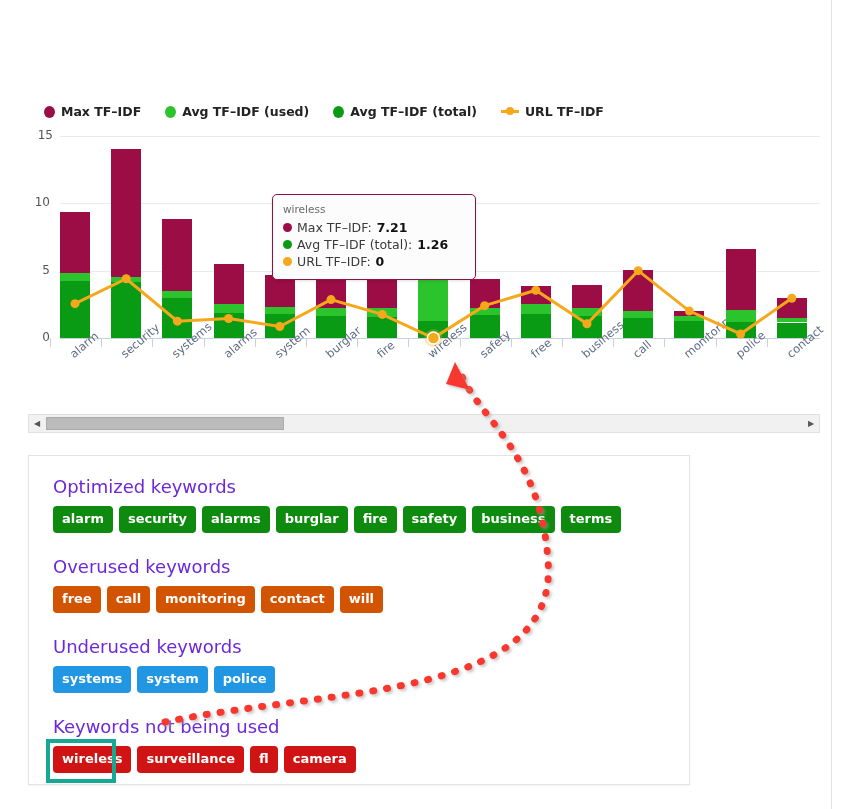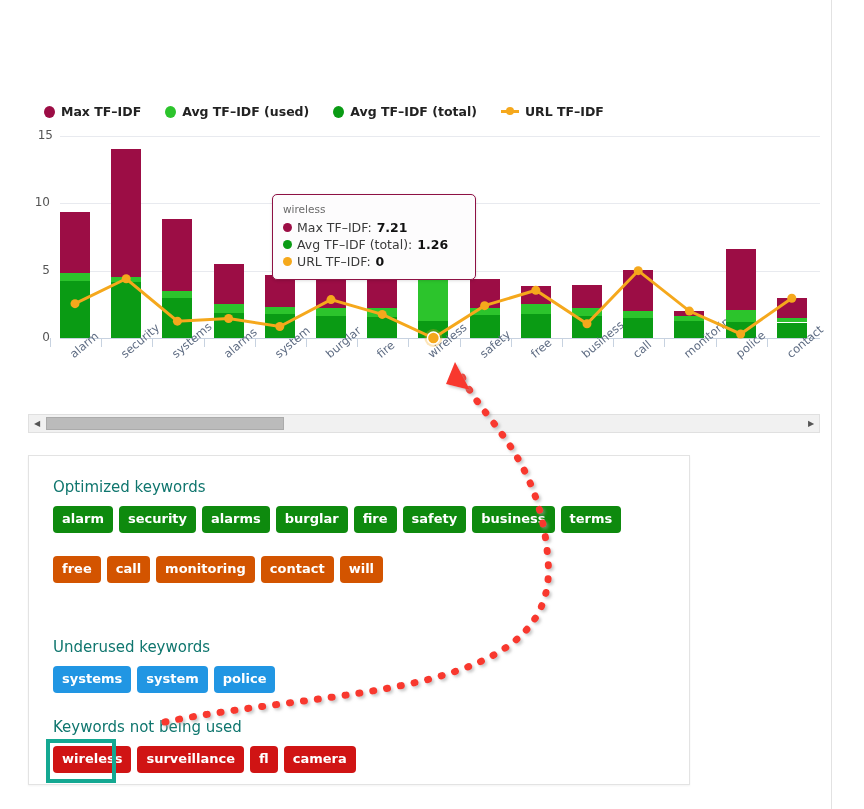--- a/index.html
+++ b/index.html
@@ -69,21 +69,21 @@
     font-size:8px;color:#555;flex:0 0 16px;}
   .sb-track{position:relative;flex:1;height:17px;}
   .sb-thumb{position:absolute;left:1px;top:2px;width:238px;height:13px;
     background:#bbbbbb;border:1px solid #ababab;box-sizing:border-box;}
 
   
   .kw-card{position:absolute;left:28px;top:455px;width:662px;height:330px;
     background:#ffffff;border:1px solid #e3e3e3;box-sizing:border-box;
     box-shadow:0 1px 2px rgba(0,0,0,.05);}
   .kw-section{position:absolute;left:24px;}
-  .kw-head{font-size:15px;color:#0f766e;line-height:22px;margin-bottom:8px;white-space:nowrap;}
+  .kw-head{font-size:18px;color:#6d28d9;line-height:22px;margin-bottom:8px;white-space:nowrap;}
   .kw-tags{display:flex;gap:6px;flex-wrap:wrap;}
   .tag{display:inline-block;padding:5px 9px 6px;border-radius:4px;color:#fff;
     font-size:13px;font-weight:bold;line-height:16px;white-space:nowrap;}
   .tag.green{background:#0e8a0e;}
   .tag.orange{background:#d35400;}
   .tag.blue{background:#2196e3;}
   .tag.red{background:#d01414;}
   .hl-box{position:absolute;left:-7px;top:-7px;width:70px;height:44px;
     border:4px solid #15a892;box-sizing:border-box;pointer-events:none;}
 
@@ -291,20 +291,21 @@
           <span class="tag green">security</span>
           <span class="tag green">alarms</span>
           <span class="tag green">burglar</span>
           <span class="tag green">fire</span>
           <span class="tag green">safety</span>
           <span class="tag green">business</span>
           <span class="tag green">terms</span>
         </div>
       </div>
       <div class="kw-section" style="top: 100px;">
+        <div class="kw-head">Overused keywords</div>
         <div class="kw-tags" style="position: relative;">
           <span class="tag orange">free</span>
           <span class="tag orange">call</span>
           <span class="tag orange">monitoring</span>
           <span class="tag orange">contact</span>
           <span class="tag orange">will</span>
         </div>
       </div>
       <div class="kw-section" style="top: 180px;">
         <div class="kw-head">Underused keywords</div>

